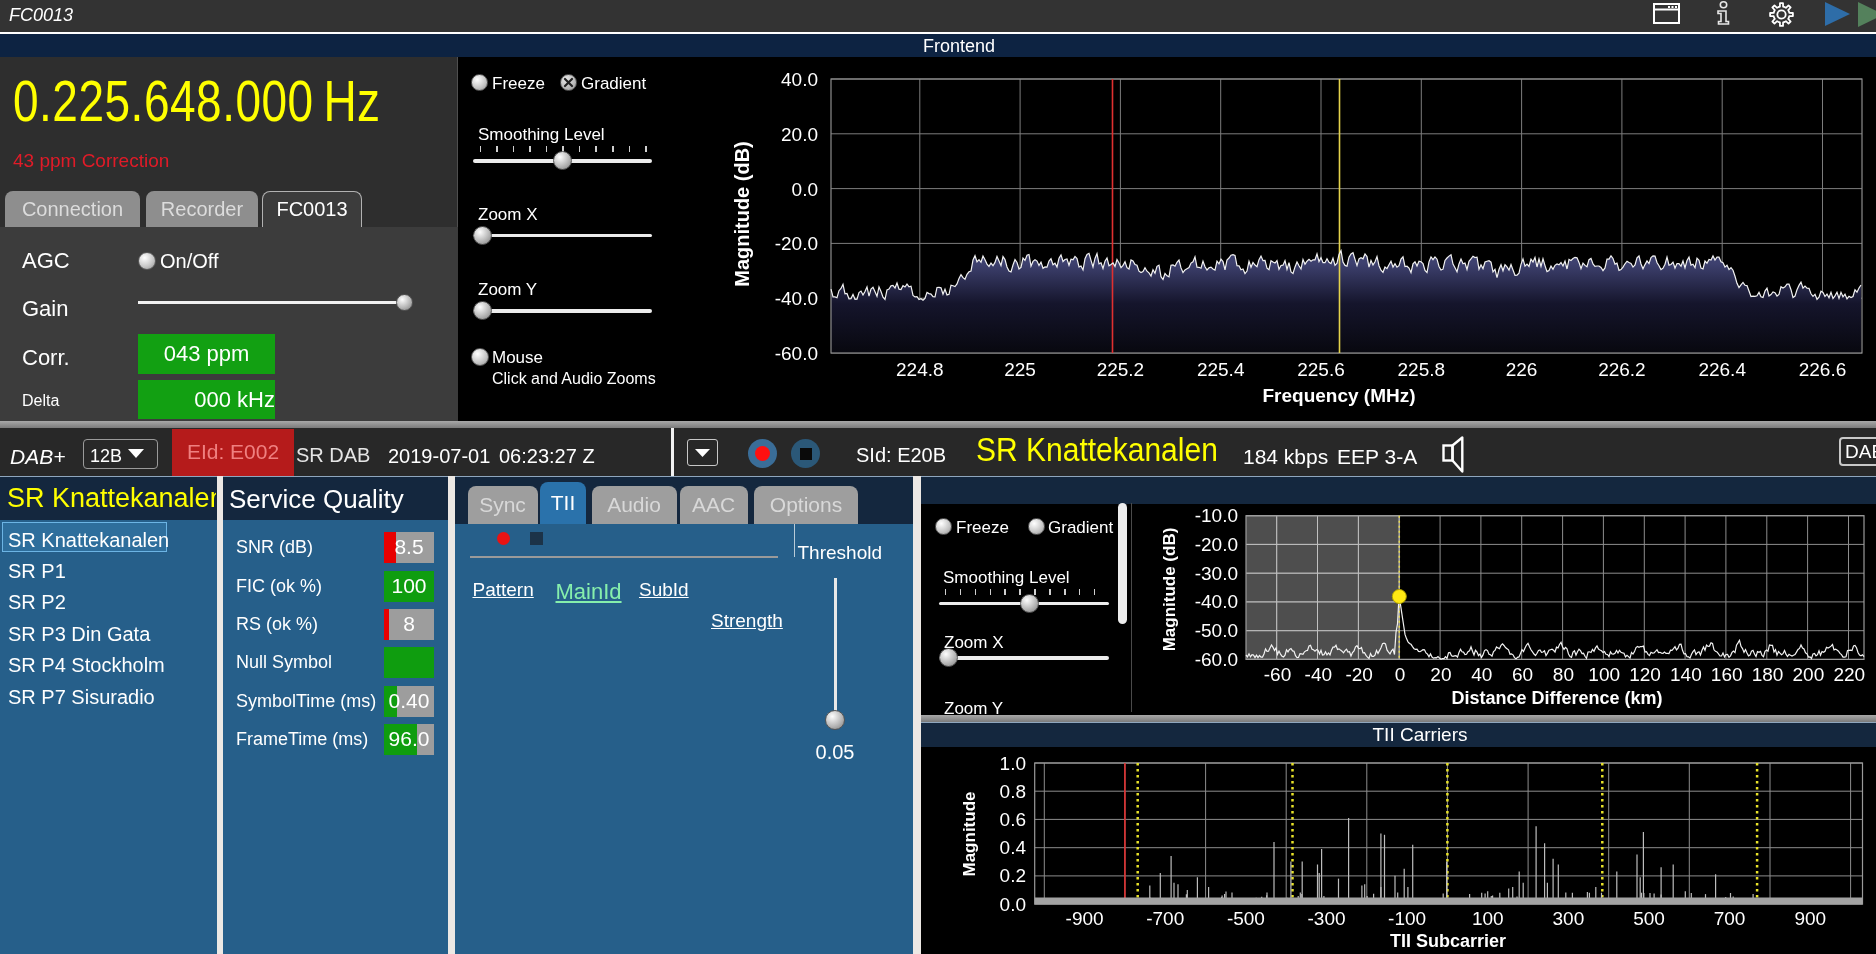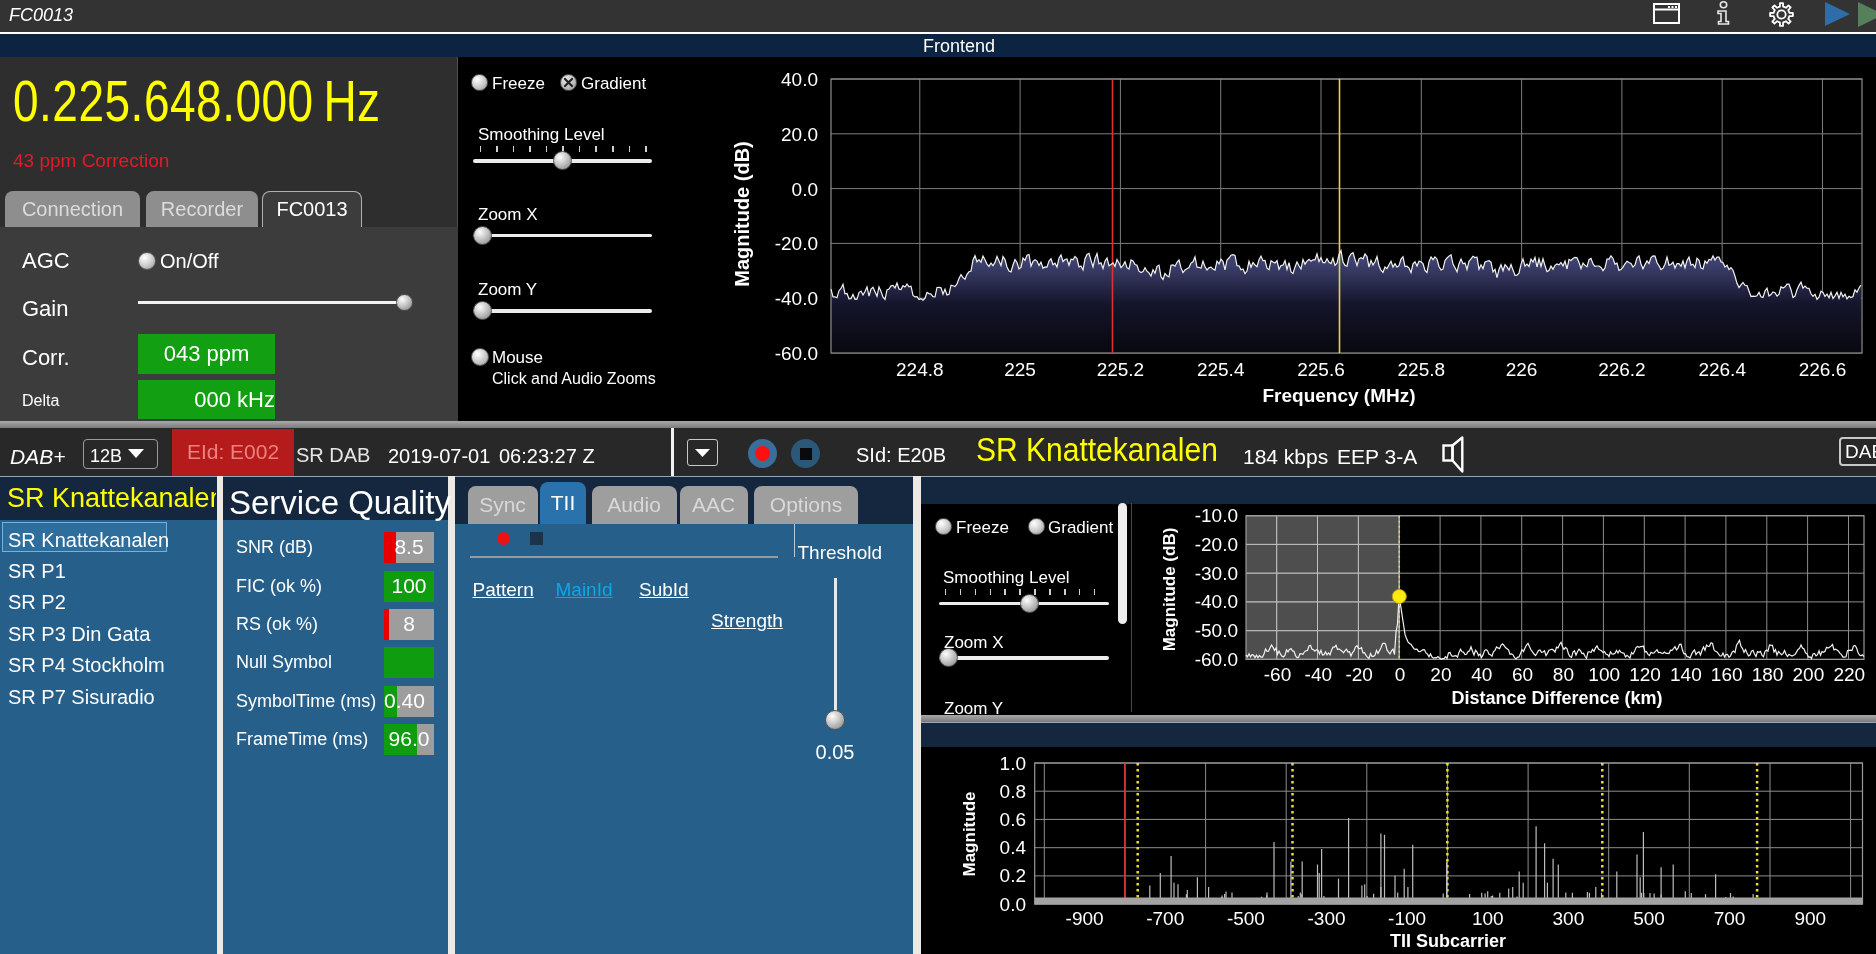--- a/index.html
+++ b/index.html
@@ -164,54 +164,54 @@
 <div class="ab" style="left:0;top:476px;width:216.5px;height:44px;background:#14273e;border-top:1.5px solid #8fa6bd;overflow:hidden"></div>
 <div class="ab" style="left:7px;top:483px;font-size:27px;color:#ffff00;white-space:nowrap;width:209px;overflow:hidden">SR Knattekanalen</div>
 <div class="ab" style="left:1.5px;top:521.5px;width:165px;height:30px;background:#2e6e9c;border:1.5px solid #6cb4e4"></div>
 <div class="ab" style="left:8px;top:528.5px;font-size:20px;color:#fff">SR Knattekanalen</div>
 <div class="ab" style="left:8px;top:560.0px;font-size:20px;color:#fff">SR P1</div>
 <div class="ab" style="left:8px;top:591.4px;font-size:20px;color:#fff">SR P2</div>
 <div class="ab" style="left:8px;top:622.9px;font-size:20px;color:#fff">SR P3 Din Gata</div>
 <div class="ab" style="left:8px;top:654.3px;font-size:20px;color:#fff">SR P4 Stockholm</div>
 <div class="ab" style="left:8px;top:685.8px;font-size:20px;color:#fff">SR P7 Sisuradio</div>
 <div class="ab" style="left:223px;top:476px;width:225px;height:44px;background:#14273e;border-top:1.5px solid #8fa6bd"></div>
-<div class="ab" style="left:229px;top:484px;font-size:33px;color:#fff">Service Quality</div>
+<div class="ab" style="left:229px;top:484px;font-size:26px;color:#fff">Service Quality</div>
 <div class="ab" style="left:236px;top:537.2px;font-size:18px;color:#fff">SNR (dB)</div>
 <div class="ab" style="left:384px;top:532.2px;width:11.5px;height:31px;background:#e80000"></div>
 <div class="ab" style="left:395.5px;top:532.2px;width:38.5px;height:31px;background:#9d9d9d"></div>
 <div class="ab" style="left:384px;top:535.2px;width:50px;text-align:center;font-size:21px;color:#fff">8.5</div>
 <div class="ab" style="left:236px;top:575.6px;font-size:18px;color:#fff">FIC (ok %)</div>
 <div class="ab" style="left:384px;top:570.6px;width:50px;height:31px;background:#0f9d0f"></div>
 <div class="ab" style="left:384px;top:573.6px;width:50px;text-align:center;font-size:21px;color:#fff">100</div>
 <div class="ab" style="left:236px;top:613.9px;font-size:18px;color:#fff">RS (ok %)</div>
 <div class="ab" style="left:384px;top:608.9px;width:5px;height:31px;background:#e80000"></div>
 <div class="ab" style="left:389px;top:608.9px;width:45px;height:31px;background:#9d9d9d"></div>
 <div class="ab" style="left:384px;top:611.9px;width:50px;text-align:center;font-size:21px;color:#fff">8</div>
 <div class="ab" style="left:236px;top:652.2px;font-size:18px;color:#fff">Null Symbol</div>
 <div class="ab" style="left:384px;top:647.2px;width:50px;height:31px;background:#0f9d0f"></div>
 <div class="ab" style="left:236px;top:690.6px;font-size:18px;color:#fff">SymbolTime (ms)</div>
 <div class="ab" style="left:384px;top:685.6px;width:13px;height:31px;background:#0f9d0f"></div>
 <div class="ab" style="left:397px;top:685.6px;width:37px;height:31px;background:#9d9d9d"></div>
-<div class="ab" style="left:384px;top:688.6px;width:50px;text-align:left;font-size:21px;color:#fff">0.40</div>
+<div class="ab" style="left:384px;top:688.6px;width:50px;text-align:center;font-size:21px;color:#fff">0.40</div>
 <div class="ab" style="left:236px;top:729.0px;font-size:18px;color:#fff">FrameTime (ms)</div>
 <div class="ab" style="left:384px;top:724.0px;width:33px;height:31px;background:#0f9d0f"></div>
 <div class="ab" style="left:417px;top:724.0px;width:17px;height:31px;background:#9d9d9d"></div>
 <div class="ab" style="left:384px;top:727.0px;width:50px;text-align:center;font-size:21px;color:#fff">96.0</div>
 <div class="ab" style="left:454.5px;top:476px;width:458.5px;height:48px;background:#14273e;border-top:1.5px solid #8fa6bd"></div>
 <div class="ab" style="left:793.5px;top:520px;width:1.5px;height:37px;background:#b8cbd8"></div>
 <div class="ab" style="left:467.5px;top:486px;width:70px;height:38px;background:#9e9e9e;border-radius:8px 8px 0 0;color:#d8d8d8;font-size:21px;text-align:center;line-height:38px">Sync</div>
 <div class="ab" style="left:591.5px;top:486px;width:85px;height:38px;background:#9e9e9e;border-radius:8px 8px 0 0;color:#d8d8d8;font-size:21px;text-align:center;line-height:38px">Audio</div>
 <div class="ab" style="left:679.5px;top:486px;width:68px;height:38px;background:#9e9e9e;border-radius:8px 8px 0 0;color:#d8d8d8;font-size:21px;text-align:center;line-height:38px">AAC</div>
 <div class="ab" style="left:754px;top:486px;width:104px;height:38px;background:#9e9e9e;border-radius:8px 8px 0 0;color:#d8d8d8;font-size:21px;text-align:center;line-height:38px">Options</div>
 <div class="ab" style="left:540px;top:482px;width:46px;height:42px;background:#2a72ab;border-radius:8px 8px 0 0;color:#fff;font-size:21px;text-align:center;line-height:42px">TII</div>
 <div class="ab" style="left:497px;top:532px;width:13px;height:13px;border-radius:50%;background:#e81313"></div>
 <div class="ab" style="left:529.5px;top:532px;width:13px;height:13px;background:#1c3348"></div>
 <div class="ab" style="left:470px;top:555.5px;width:308px;height:2px;background:#9a9a9a"></div>
 <div class="ab" style="left:472.5px;top:578.5px;font-size:19px;color:#fff;text-decoration:underline">Pattern</div>
-<div class="ab" style="left:555.5px;top:578.5px;font-size:19px;color:#0ea5e9;text-decoration:underline">MainId</div>
+<div class="ab" style="left:555.5px;top:578.5px;font-size:22px;color:#86efac;text-decoration:underline">MainId</div>
 <div class="ab" style="left:639px;top:578.5px;font-size:19px;color:#fff;text-decoration:underline">SubId</div>
 <div class="ab" style="left:711px;top:610px;font-size:19px;color:#fff;text-decoration:underline">Strength</div>
 <div class="ab" style="left:797.5px;top:542px;font-size:19px;color:#fff">Threshold</div>
 <div class="ab" style="left:833.5px;top:578px;width:3px;height:142px;background:#e8e8e8"></div>
 <div class="ab" style="left:825px;top:710px;width:20px;height:20px;border-radius:50%;background:radial-gradient(circle at 35% 30%,#fdfdfd,#b9b9b9 55%,#7c7c7c);border:1px solid #555"></div>
 <div class="ab" style="left:812px;top:741px;width:46px;text-align:center;font-size:20px;color:#fff">0.05</div>
 <div class="ab" style="left:921px;top:476px;width:955px;height:27.5px;background:#14273e;border-top:1.5px solid #8fa6bd"></div>
 <div style="position:absolute;left:935.0px;top:518.0px;width:17.0px;height:17.0px;border-radius:50%;background:radial-gradient(circle at 35% 30%,#ffffff,#c4c4c4 60%,#8f8f8f);border:1px solid #5a5a5a;box-sizing:border-box"></div>
 <div class="ab" style="left:956px;top:518px;font-size:17px">Freeze</div>
 <div style="position:absolute;left:1028.0px;top:518.0px;width:17.0px;height:17.0px;border-radius:50%;background:radial-gradient(circle at 35% 30%,#ffffff,#c4c4c4 60%,#8f8f8f);border:1px solid #5a5a5a;box-sizing:border-box"></div>
@@ -292,20 +292,21 @@
       <text x="764.9" y="178" text-anchor="middle" font-size="19" fill="#fff">140</text>
       <text x="805.7" y="178" text-anchor="middle" font-size="19" fill="#fff">160</text>
       <text x="846.6" y="178" text-anchor="middle" font-size="19" fill="#fff">180</text>
       <text x="887.4" y="178" text-anchor="middle" font-size="19" fill="#fff">200</text>
       <text x="928.3" y="178" text-anchor="middle" font-size="19" fill="#fff">220</text>
 <text x="253.8" y="86.5" font-size="17" font-weight="bold" fill="#fff" text-anchor="middle" transform="rotate(-90 253.8 86.5)">Magnitude (dB)</text>
 <text x="636" y="200.5" font-size="18" font-weight="bold" fill="#fff" text-anchor="middle">Distance Difference (km)</text>
 </svg>
 <div class="ab" style="left:921px;top:714.5px;width:955px;height:7.5px;background:linear-gradient(#a8a8a8,#7b7b7b)"></div>
 <div class="ab" style="left:921px;top:722px;width:955px;height:24.5px;background:#14273e;border-top:1px solid #8fa6bd"></div>
+<div class="ab" style="left:1100px;top:724px;width:640px;text-align:center;font-size:19px;color:#fff">TII Carriers</div>
 <svg style="position:absolute;left:921px;top:746px" width="955" height="208" viewBox="0 0 955 208">
 <line x1="123.3" y1="17" x2="123.3" y2="158.1" stroke="#8d8d8d" stroke-width="1"></line>
       <line x1="203.9" y1="17" x2="203.9" y2="158.1" stroke="#8d8d8d" stroke-width="1"></line>
       <line x1="284.6" y1="17" x2="284.6" y2="158.1" stroke="#8d8d8d" stroke-width="1"></line>
       <line x1="365.2" y1="17" x2="365.2" y2="158.1" stroke="#8d8d8d" stroke-width="1"></line>
       <line x1="445.8" y1="17" x2="445.8" y2="158.1" stroke="#8d8d8d" stroke-width="1"></line>
       <line x1="526.4" y1="17" x2="526.4" y2="158.1" stroke="#8d8d8d" stroke-width="1"></line>
       <line x1="607.1" y1="17" x2="607.1" y2="158.1" stroke="#8d8d8d" stroke-width="1"></line>
       <line x1="687.7" y1="17" x2="687.7" y2="158.1" stroke="#8d8d8d" stroke-width="1"></line>
       <line x1="768.3" y1="17" x2="768.3" y2="158.1" stroke="#8d8d8d" stroke-width="1"></line>

